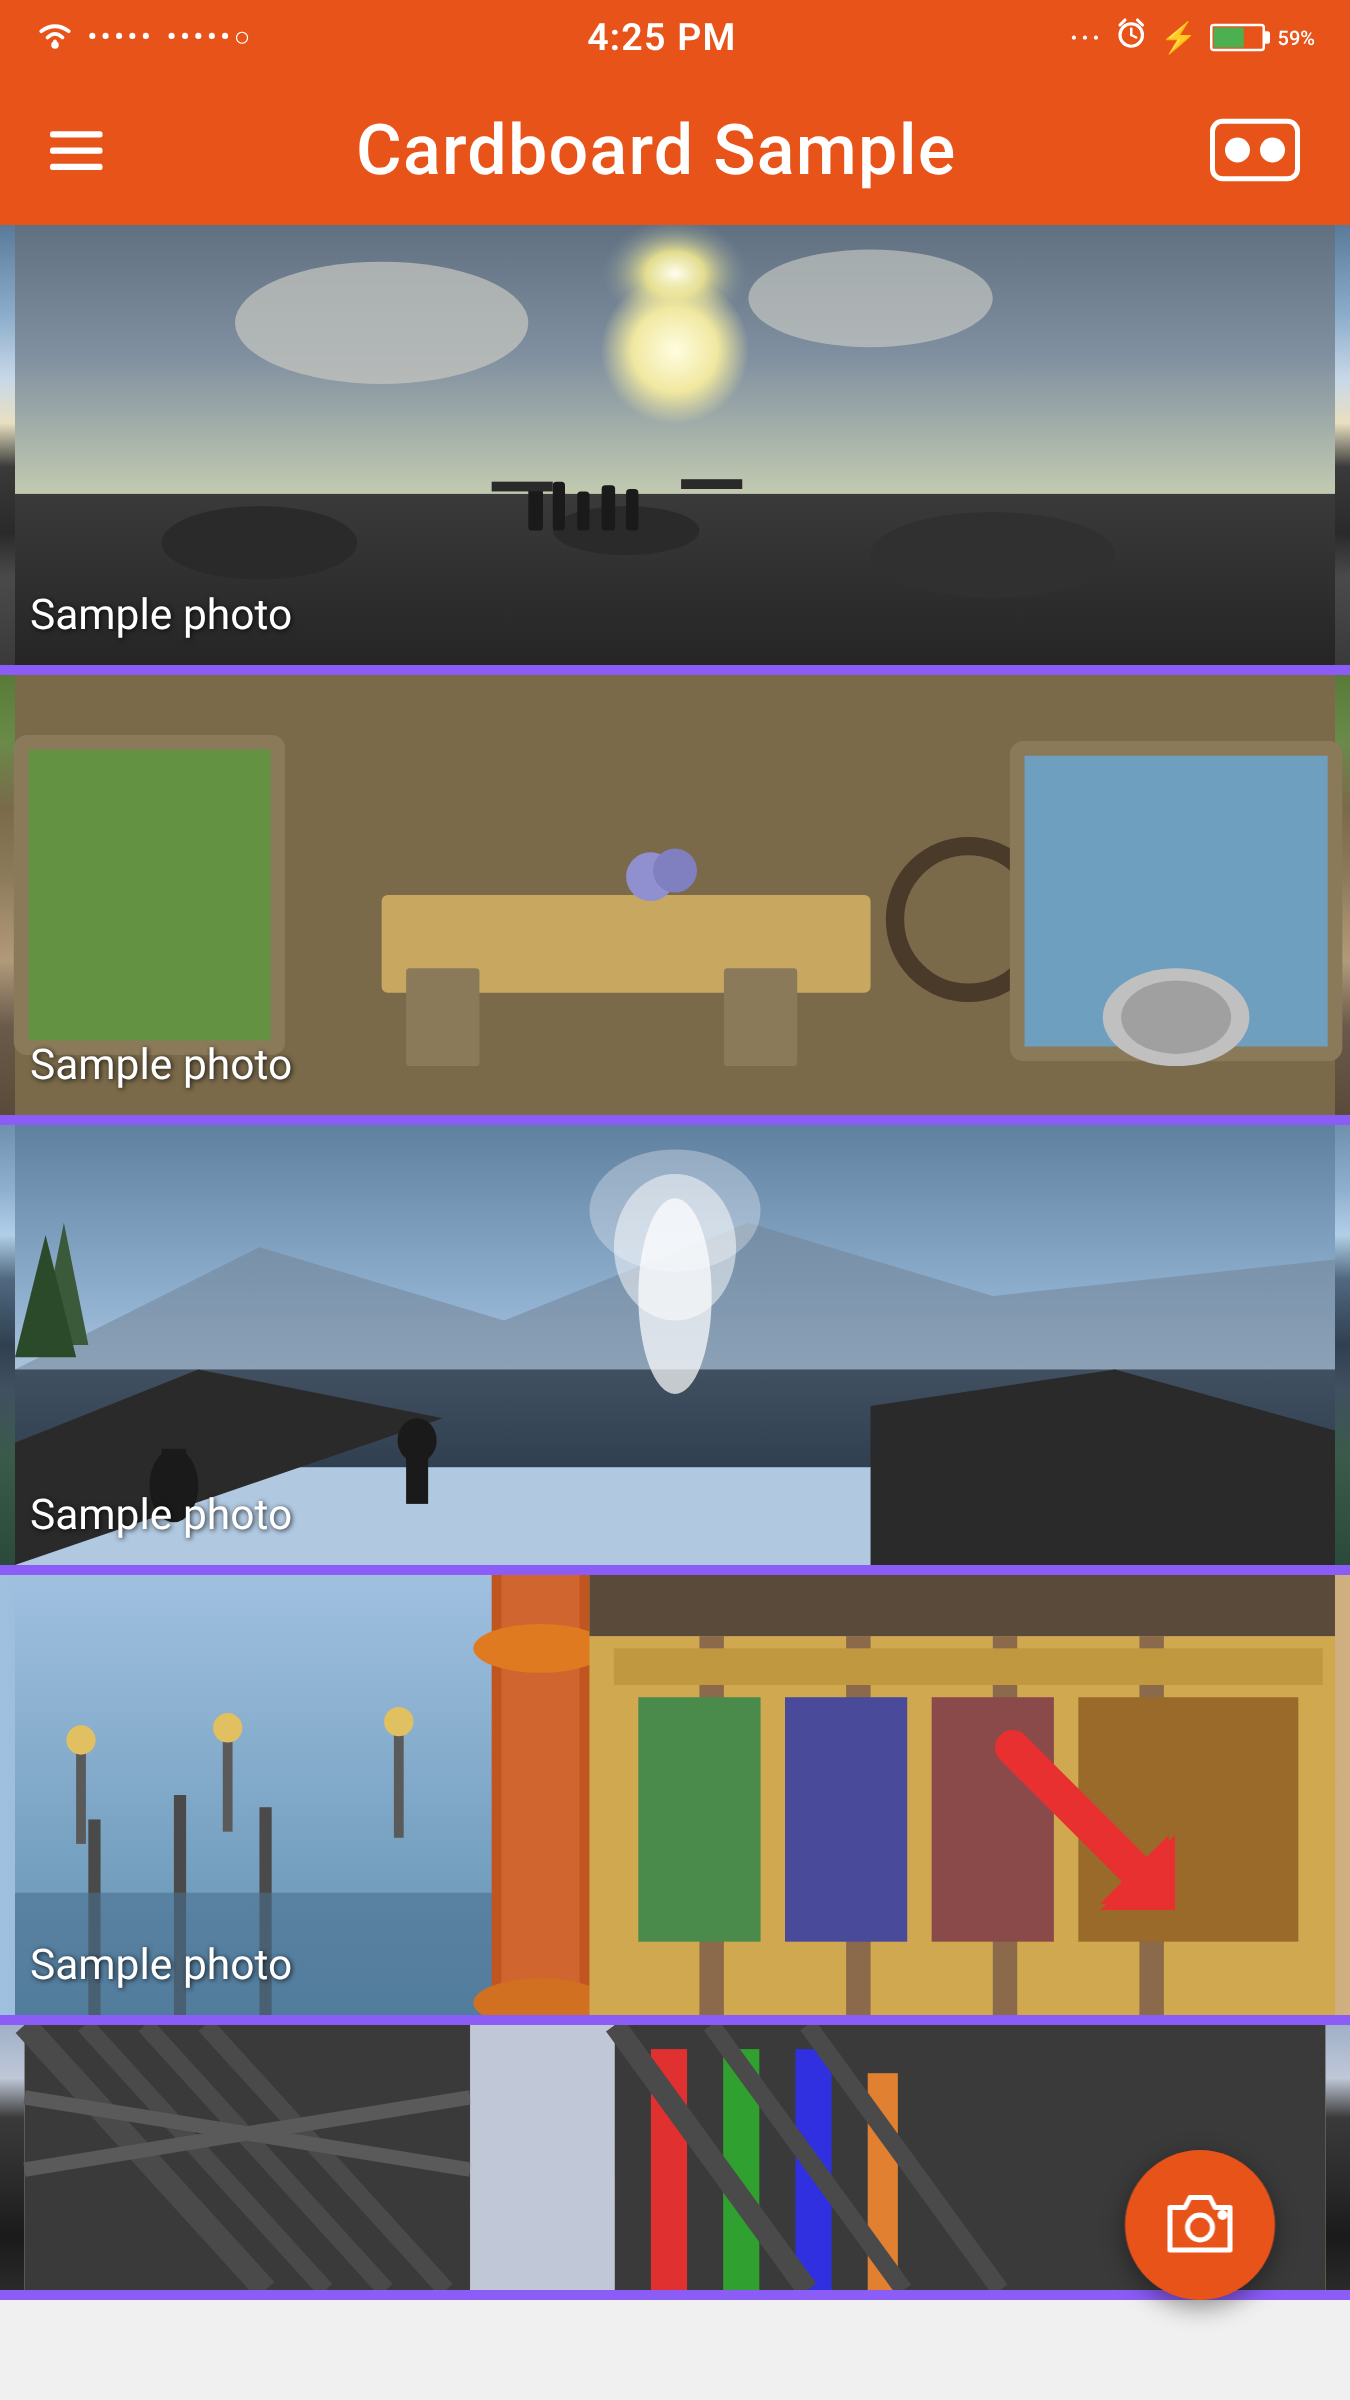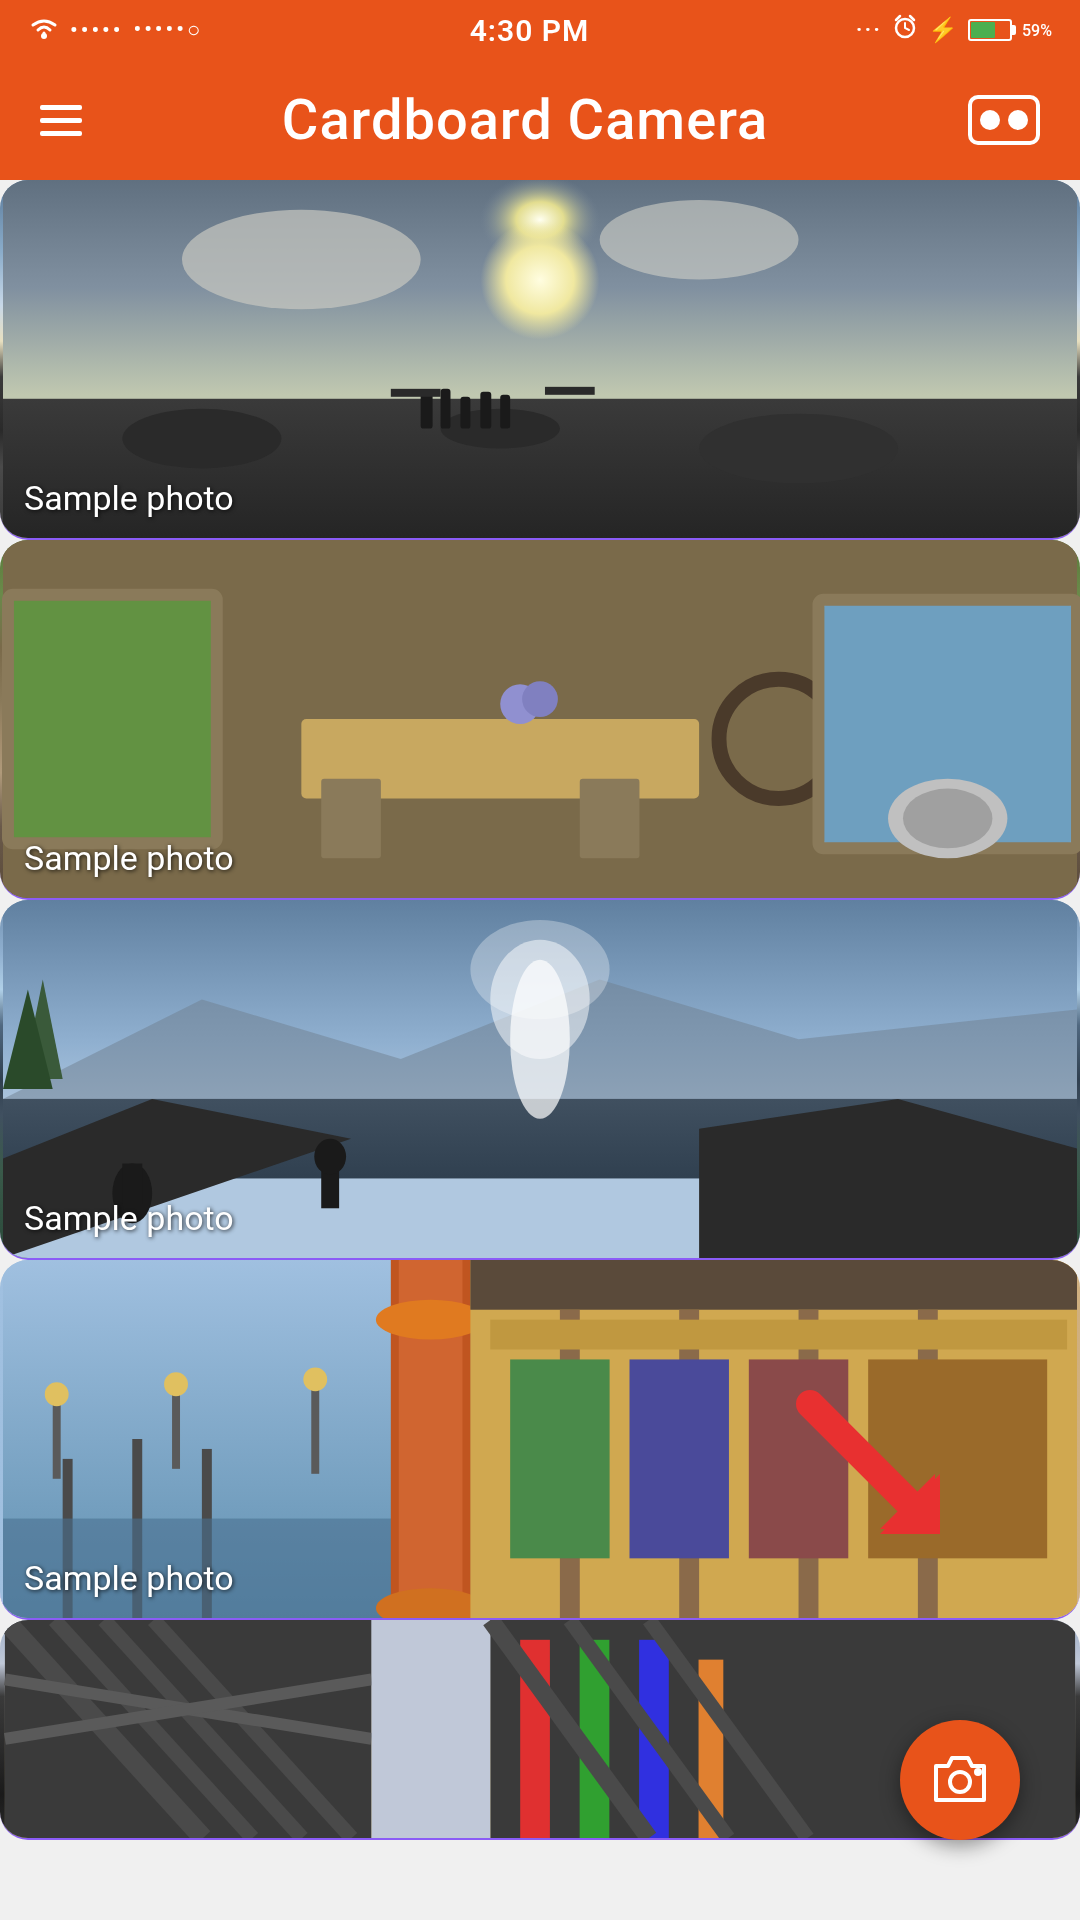--- a/index.html
+++ b/index.html
@@ -154,22 +154,21 @@
       width: 100%;
       display: flex;
       flex-direction: column;
     }
 
     .photo-card {
       width: 100%;
       height: 300px;
       position: relative;
       overflow: hidden;
-      border-bottom: 2px solid #8b5cf6;
-      border-radius: 28px;
+      border-bottom: 8px solid #8b5cf6;
     }
 
     .photo-card-tall {
       height: 360px;
     }
 
     .photo-placeholder {
       width: 100%;
       height: 100%;
       position: relative;
@@ -319,21 +318,21 @@
       <svg width="32" height="28" viewBox="0 0 32 28" fill="white">
         <path d="M16 22 Q16 18 16 22" stroke="white" stroke-width="3" fill="none"></path>
         <circle cx="16" cy="23" r="3" fill="white"></circle>
         <path d="M10 17 Q16 11 22 17" stroke="white" stroke-width="3" fill="none" stroke-linecap="round"></path>
         <path d="M5 12 Q16 4 27 12" stroke="white" stroke-width="3" fill="none" stroke-linecap="round"></path>
       </svg>
     </span>
     <span style="font-size:22px; letter-spacing:3px;">•••••</span>
     <span style="font-size:22px; letter-spacing:3px;">•••••○</span>
   </div>
-  <div class="status-center">4:30 PM</div>
+  <div class="status-center">4:25 PM</div>
   <div class="status-right">
     <span style="letter-spacing:2px;">···</span>
     <span>
       <svg width="26" height="26" viewBox="0 0 26 26" fill="white">
         <circle cx="13" cy="14" r="9" stroke="white" stroke-width="2.5" fill="none"></circle>
         <path d="M13 9 L13 14 L17 16" stroke="white" stroke-width="2" stroke-linecap="round" fill="none"></path>
         <path d="M4 6 L8 2" stroke="white" stroke-width="2.5" stroke-linecap="round"></path>
         <path d="M22 6 L18 2" stroke="white" stroke-width="2.5" stroke-linecap="round"></path>
       </svg>
     </span>
@@ -346,21 +345,21 @@
     <span style="font-size:16px;">59%</span>
   </div>
 </div>
 
 <div class="app-bar">
   <div class="hamburger-icon">
     <span></span>
     <span></span>
     <span></span>
   </div>
-  <span class="app-title">Cardboard Camera</span>
+  <span class="app-title">Cardboard Sample</span>
   <div class="vr-icon"></div>
 </div>
 
 <div class="photo-list">
 
   <div class="photo-card photo-card-tall">
     <div class="photo-placeholder photo-1">
 
       <svg width="1080" height="360" viewBox="0 0 1080 360" style="position:absolute;top:0;left:0;width:100%;height:100%;">
 

